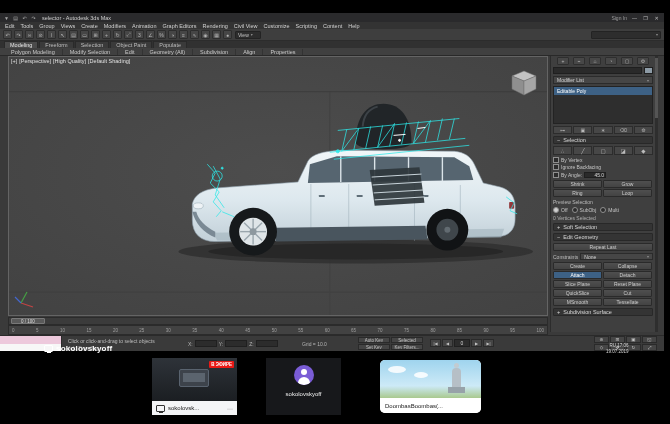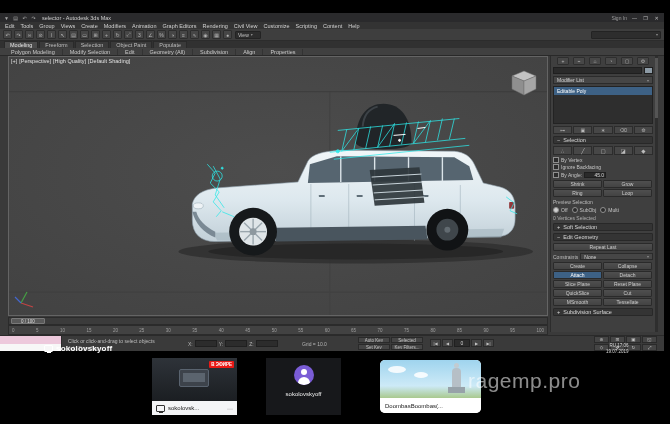--- a/index.html
+++ b/index.html
@@ -570,14 +570,13 @@
       <div class="cloud" style="left:8px;top:6px;width:18px;height:7px"></div>
       <div class="cloud" style="left:34px;top:12px;width:14px;height:6px"></div>
       <div class="statue"></div>
       <div class="pedestal"></div>
     </div>
     <div class="c3-bar">
       <span class="c3-title">DoombasBoombas(...</span>
     </div>
   </div>
 
-  <div class="watermark abs">ragemp.pro</div>
 </div>
 
 </body></html>

